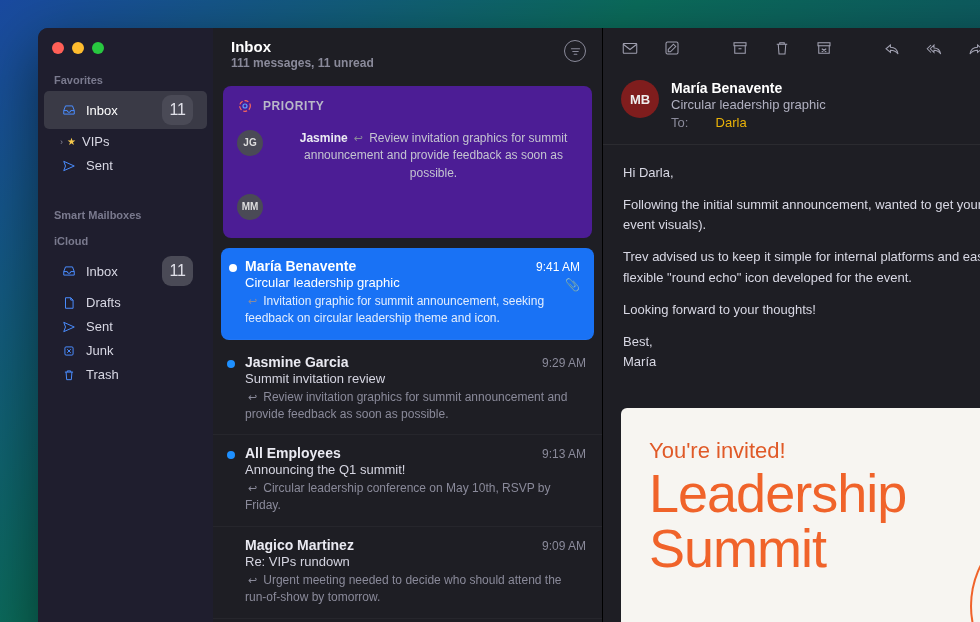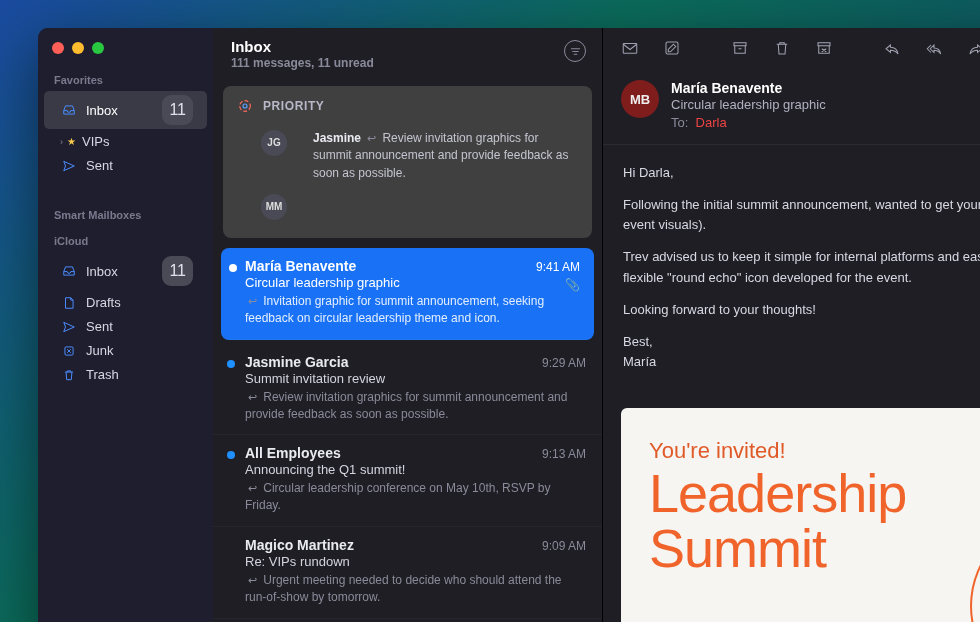--- a/index.html
+++ b/index.html
@@ -64,35 +64,35 @@
 .mlh-title { font-size: 15px; font-weight: 700; color: #fff; }
 .mlh-sub { font-size: 12px; color: #8a8a9a; margin-top: 1px; font-weight: bold; }
 .mlh-filter {
   width: 22px; height: 22px; border: 1.3px solid #8a8a9a;
   border-radius: 50%; display: flex; align-items: center;
   justify-content: center; color: #8a8a9a;
   margin-top: 2px;
 }
 .priority-box {
   margin: 6px 10px;
-  background: #404040;
+  background: #4c1d95;
   border-radius: 8px;
   padding: 12px 14px;
+  text-align: center;
 }
 .priority-head {
   display: flex; align-items: center; gap: 10px;
   color: #b8b8c8; font-size: 12px; font-weight: 700; letter-spacing: 0.6px;
   margin-bottom: 10px;
 }
 .priority-icon { width: 16px; height: 16px; }
 .priority-row {
   display: flex; gap: 26px; align-items: flex-start;
   font-size: 12px; color: #c4c4d0; line-height: 1.45;
   padding: 6px 0;
-  margin-left: 24px;
 }
 .avatar-sm {
   width: 26px; height: 26px; border-radius: 50%;
   background: #4a4a56; color: #ddd; font-size: 10px; font-weight: 600;
   display: flex; align-items: center; justify-content: center; flex-shrink: 0;
 }
 .pr-sender { font-weight: 600; color: #eaeaf2; }
 .reply-glyph { color: #8a8a9a; font-size: 11px; margin: 0 3px; }
 
 .messages { flex: 1; overflow: hidden; }
@@ -139,21 +139,21 @@
   border-bottom: 1px solid rgba(255,255,255,0.06);
 }
 .avatar-md {
   width: 38px; height: 38px; border-radius: 50%;
   background: #7f1d1d; color: #eee; font-size: 13px; font-weight: 600;
   display: flex; align-items: center; justify-content: center;
 }
 .r-sender { font-size: 14px; font-weight: 700; color: #fff; }
 .r-subj { font-size: 13px; color: #b0b0c0; margin-top: 1px; }
 .r-to { font-size: 13px; color: #8a8a9a; margin-top: 3px; }
-.r-to .to-val { color: #ef4444; }
+.r-to .to-val { color: #eab308; margin-left: 20px; }
 .reader-body {
   padding: 18px 20px;
   font-size: 13px; color: #d8d8e4; line-height: 1.55;
 }
 .reader-body p { margin-bottom: 12px; }
 .invite-card {
   margin: 6px 18px 0;
   background: #f7f5f1;
   border-radius: 6px;
   padding: 30px 28px 60px;

